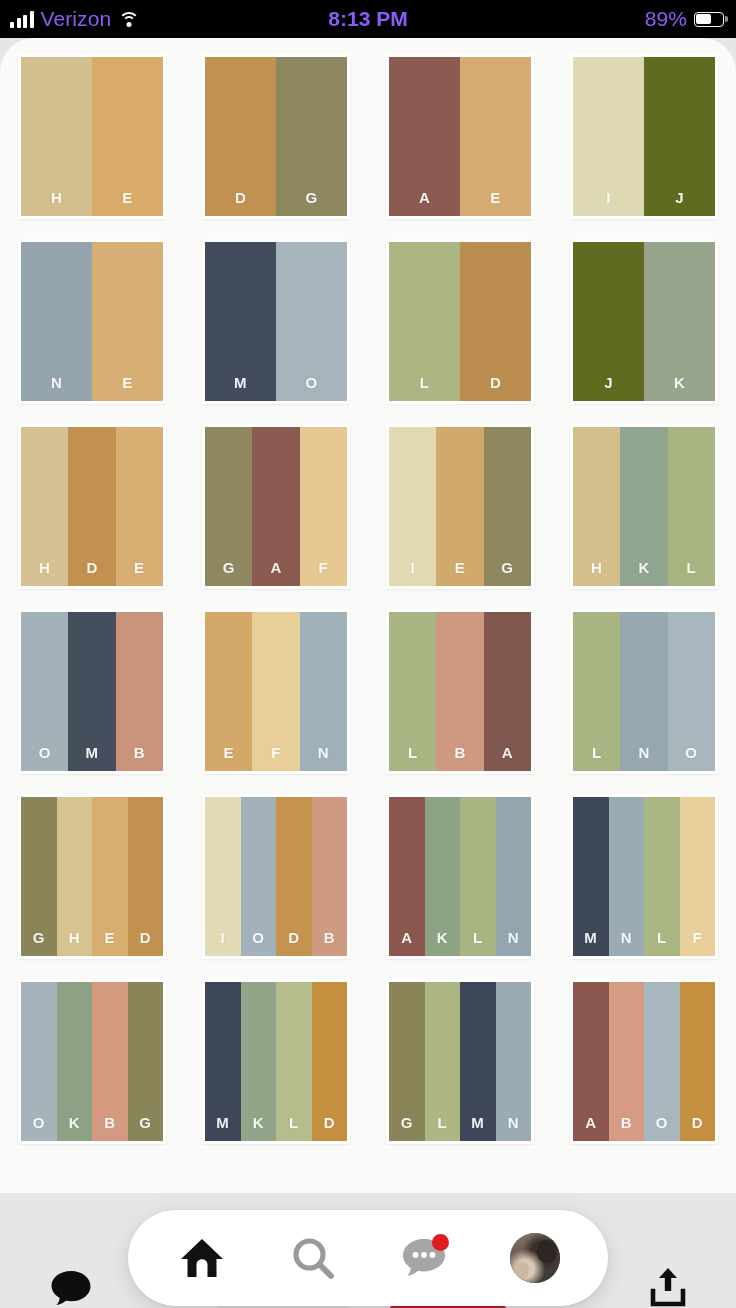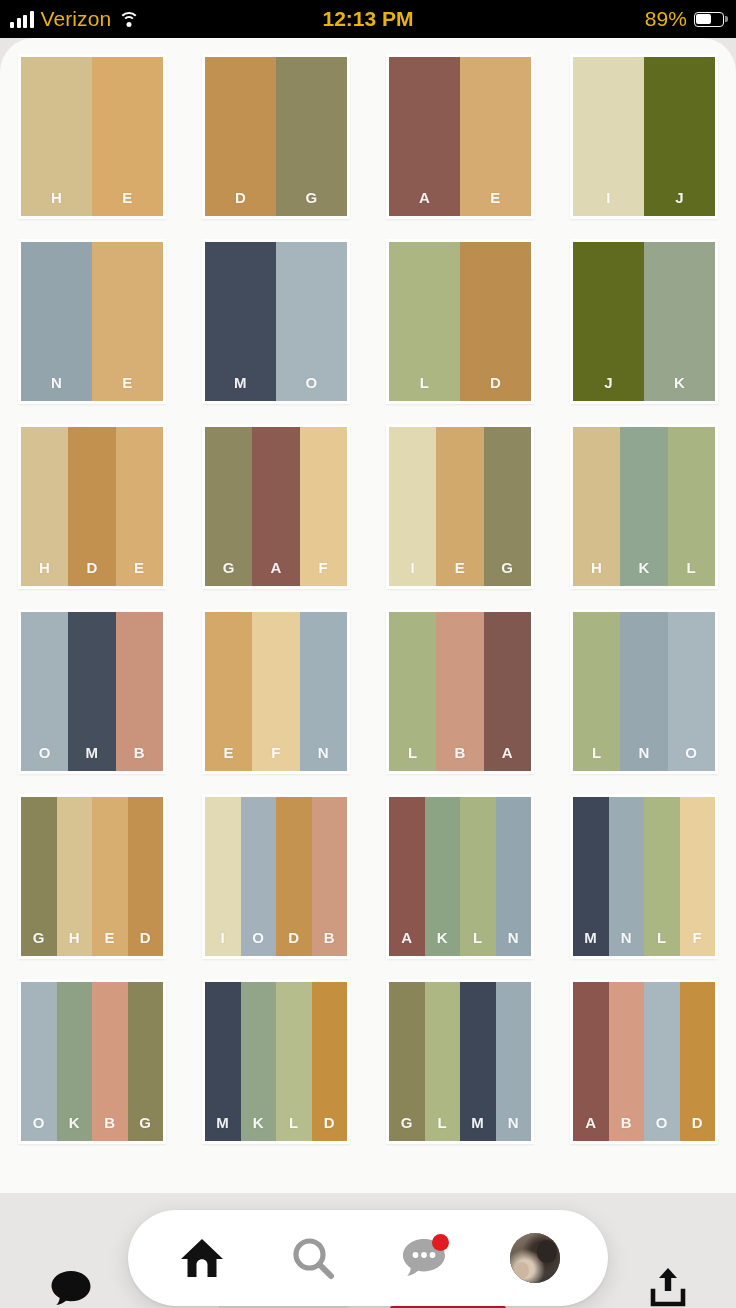--- a/index.html
+++ b/index.html
@@ -7,21 +7,21 @@
     width:736px; height:1308px;
     background:#000;
     font-family:"Liberation Sans", sans-serif;
     overflow:hidden;
   }
   #screen{ position:relative; width:736px; height:1308px; background:#000; }
 
   
   #status-bar{
     position:absolute; top:0; left:0; width:736px; height:38px;
-    background:#000; color:#eab308;
+    background:#000; color:#8b5cf6;
     display:flex; align-items:center;
   }
   .sb-left{
     position:absolute; left:10px; top:0; height:38px;
     display:flex; align-items:center; gap:7px;
   }
   .sb-center{
     position:absolute; left:0; top:0; width:736px; height:38px;
     display:flex; align-items:center; justify-content:center;
   }
@@ -195,21 +195,21 @@
           <i></i>
       </span>
       <span class="sb-text">Verizon</span>
       <span class="wifi">
         <span class="a"></span>
           <span class="b"></span>
           <span class="c"></span>
       </span>
     </div>
     <div class="sb-center">
-      <span class="sb-time">12:13 PM</span>
+      <span class="sb-time">8:13 PM</span>
     </div>
     <div class="sb-right">
       <span class="sb-text">89%</span>
       <span class="batt">
         <span class="shell"></span>
           <span class="fill"></span>
           <span class="nub"></span>
       </span>
     </div>
   </div>

